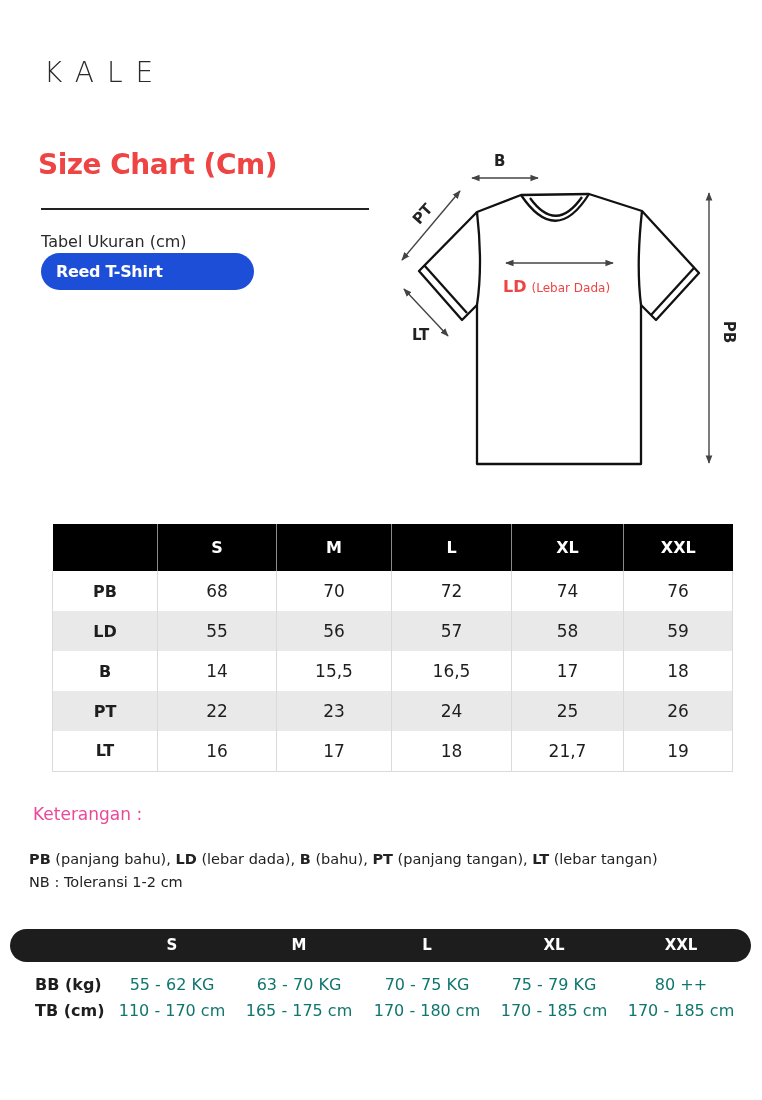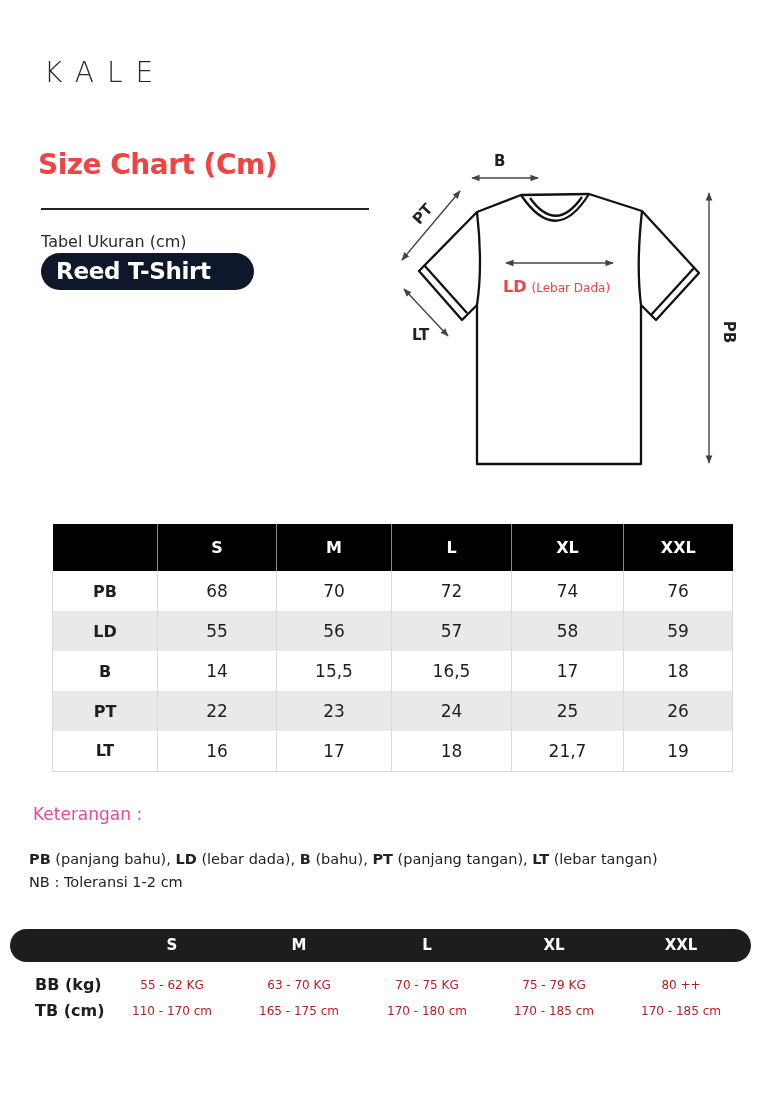--- a/index.html
+++ b/index.html
@@ -19,22 +19,22 @@
     }
     .title-rule {
       position: absolute; left: 41px; top: 208px; width: 328px; height: 1.5px; background: #222;
     }
     .subtitle {
       position: absolute; left: 41px; top: 224px;
       font-family: "DejaVu Sans", sans-serif; font-size: 16px; color: #2a2a2a; margin-top: 8px;
     }
     .product-pill {
       position: absolute; left: 41px; top: 253px; width: 213px; height: 37px;
-      border-radius: 19px; background: #0f172a; color: #ffffff;
-      font-family: "DejaVu Sans", sans-serif; font-weight: bold; font-size: 23px;
+      border-radius: 19px; background: #1d4ed8; color: #ffffff;
+      font-family: "DejaVu Sans", sans-serif; font-weight: bold; font-size: 16px;
       line-height: 37px; padding-left: 15px; letter-spacing: -0.3px;
     }
 
     .diagram { position: absolute; left: 390px; top: 145px; width: 360px; height: 330px; }
     .diagram svg { width: 360px; height: 330px; overflow: visible; }
     .d-label {
       position: absolute; font-family: "DejaVu Sans", sans-serif; font-weight: bold;
       font-size: 15px; color: #222;
     }
     .d-label-ld {
@@ -74,21 +74,21 @@
 
     .bodybar {
       position: absolute; left: 10px; top: 929px; width: 741px; height: 33px;
       background: #1d1d1d; border-radius: 17px;
     }
     .bodybar-cell, .body-cell {
       position: absolute; width: 130px; text-align: center; font-family: "DejaVu Sans", sans-serif;
     }
     .bodybar-cell { top: 0; line-height: 33px; color: #ffffff; font-weight: bold; font-size: 15px; }
     .body-row { position: absolute; left: 0; width: 762px; height: 24px; }
-    .body-cell { font-size: 12px; color: #b91c1c; line-height: 24px; white-space: nowrap; }
+    .body-cell { font-size: 16px; color: #0f766e; line-height: 24px; white-space: nowrap; }
     .body-label {
       position: absolute; left: 35px; font-family: "DejaVu Sans", sans-serif;
       font-weight: bold; font-size: 16px; color: #1e1e1e; line-height: 24px;
     }
   </style>
 </head>
 <body>
 
 <div class="logo">KALE</div>
 

